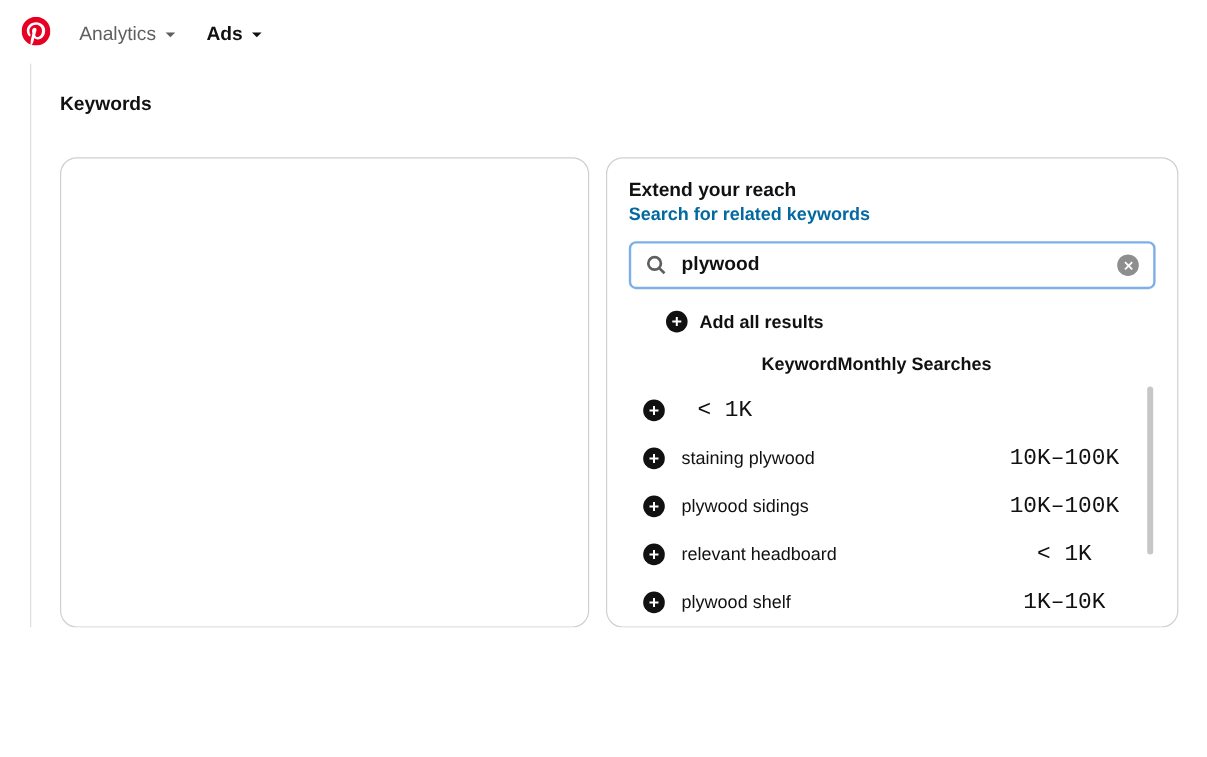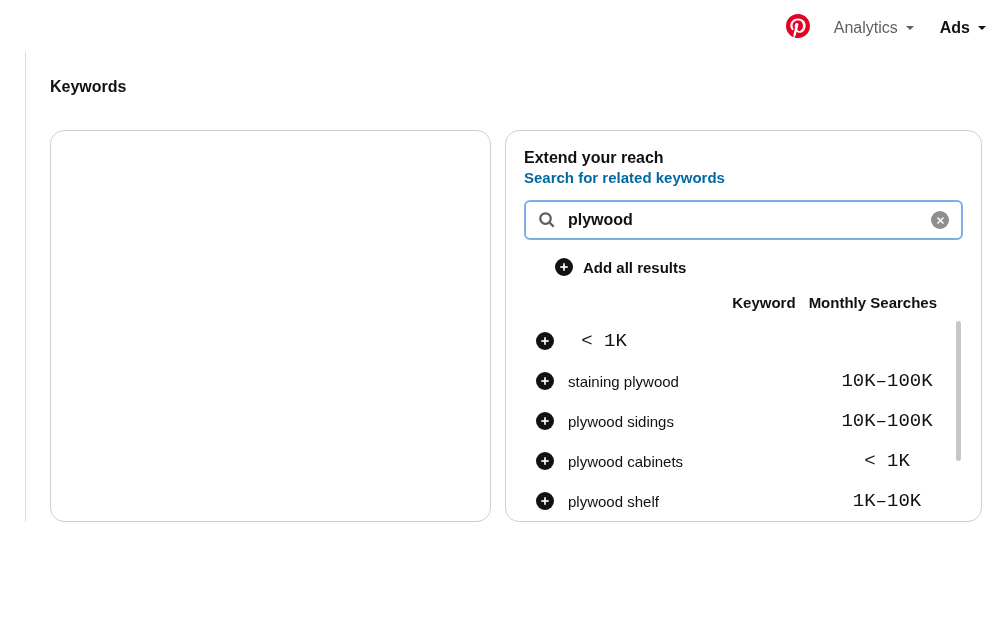--- a/index.html
+++ b/index.html
@@ -1,17 +1,17 @@
 <!DOCTYPE html>
 <html><head>
   <meta charset="utf-8">
   <style>
     * { margin: 0; padding: 0; box-sizing: border-box; }
     body { font-family: -apple-system, BlinkMacSystemFont, "Segoe UI", Helvetica, Arial, sans-serif; background: #fff; color: #111; width: 1006px; }
-    .header { display: flex; align-items: center; padding: 14px 18px 10px 18px; gap: 24px; justify-content: flex-end; }
+    .header { display: flex; align-items: center; padding: 14px 18px 10px 18px; gap: 24px; }
     .logo { width: 24px; height: 24px; color: #e60023; }
     .nav-item { display: flex; align-items: center; gap: 6px; font-size: 16px; font-weight: 600; cursor: pointer; }
     .nav-item.muted { color: #5f5f5f; font-weight: 500; }
     .chevron { width: 12px; height: 12px; }
     .content { display: flex; }
     .left-rail { width: 26px; border-right: 1px solid #ddd; flex-shrink: 0; }
     .main { flex: 1; padding: 26px 24px 0 24px; }
     .section-title { font-size: 16px; font-weight: 700; margin-bottom: 34px; }
     .help-text { font-size: 16px; color: #111; line-height: 1.35; max-width: 370px; margin-bottom: 30px; }
     .help-text b { font-weight: 700; }
@@ -22,21 +22,21 @@
     .reach-sub { font-size: 15px; font-weight: 600; color: #0369a1; margin-top: 2px; margin-bottom: 14px; }
     .search-box { display: flex; align-items: center; gap: 12px; border: 2px solid #7db0e8; border-radius: 6px; padding: 9px 12px; }
     .search-box svg.search-icn { width: 18px; height: 18px; color: #5f5f5f; flex-shrink: 0; }
     .search-box input { flex: 1; border: none; outline: none; font-size: 16px; font-weight: 600; color: #111; font-family: inherit; }
     .clear-btn { width: 18px; height: 18px; background: #8e8e8e; border-radius: 50%; display: flex; align-items: center; justify-content: center; cursor: pointer; flex-shrink: 0; }
     .clear-btn svg { width: 9px; height: 9px; color: #fff; }
     .add-all { display: flex; align-items: center; gap: 10px; margin: 18px 0 18px 6px; cursor: pointer; padding-left: 25px; }
     .plus-circle { width: 18px; height: 18px; background: #111; border-radius: 50%; display: flex; align-items: center; justify-content: center; flex-shrink: 0; }
     .plus-circle svg { width: 10px; height: 10px; color: #fff; }
     .add-all-label { font-size: 15px; font-weight: 700; }
-    .table-head { display: flex; justify-content: flex-end; padding: 0 26px 10px 0; gap: 13px; }
+    .table-head { display: flex; justify-content: center; padding: 0 26px 10px 0; }
     .table-head span { font-size: 15px; font-weight: 700; }
     .result-row { display: flex; align-items: center; padding: 9px 26px 9px 12px; }
     .result-row .kw { flex: 1; font-size: 15px; margin-left: 14px; color: #111; }
     .result-row .count { font-size: 19px; color: #111; min-width: 100px; text-align: center; font-family: Liberation Mono, monospace; }
     .results-wrap { position: relative; }
     .scrollbar { position: absolute; right: 2px; top: 0; width: 5px; height: 140px; background: #c7c7c7; border-radius: 3px; }
   </style>
 </head>
 <body>
 
@@ -132,21 +132,21 @@
                 <span class="kw">plywood sidings</span>
                 <span class="count">10K–100K</span>
               </div>
               <div class="result-row">
                 <span class="plus-circle">
                   <svg viewBox="0 0 24 24" fill="none" stroke="currentColor" stroke-width="4">
                     <line x1="12" y1="3" x2="12" y2="21"></line>
                     <line x1="3" y1="12" x2="21" y2="12"></line>
                   </svg>
                 </span>
-                <span class="kw">plywood cabinets</span>
+                <span class="kw">relevant headboard</span>
                 <span class="count">&lt; 1K</span>
               </div>
               <div class="result-row">
                 <span class="plus-circle">
                   <svg viewBox="0 0 24 24" fill="none" stroke="currentColor" stroke-width="4">
                     <line x1="12" y1="3" x2="12" y2="21"></line>
                     <line x1="3" y1="12" x2="21" y2="12"></line>
                   </svg>
                 </span>
                 <span class="kw">plywood shelf</span>

